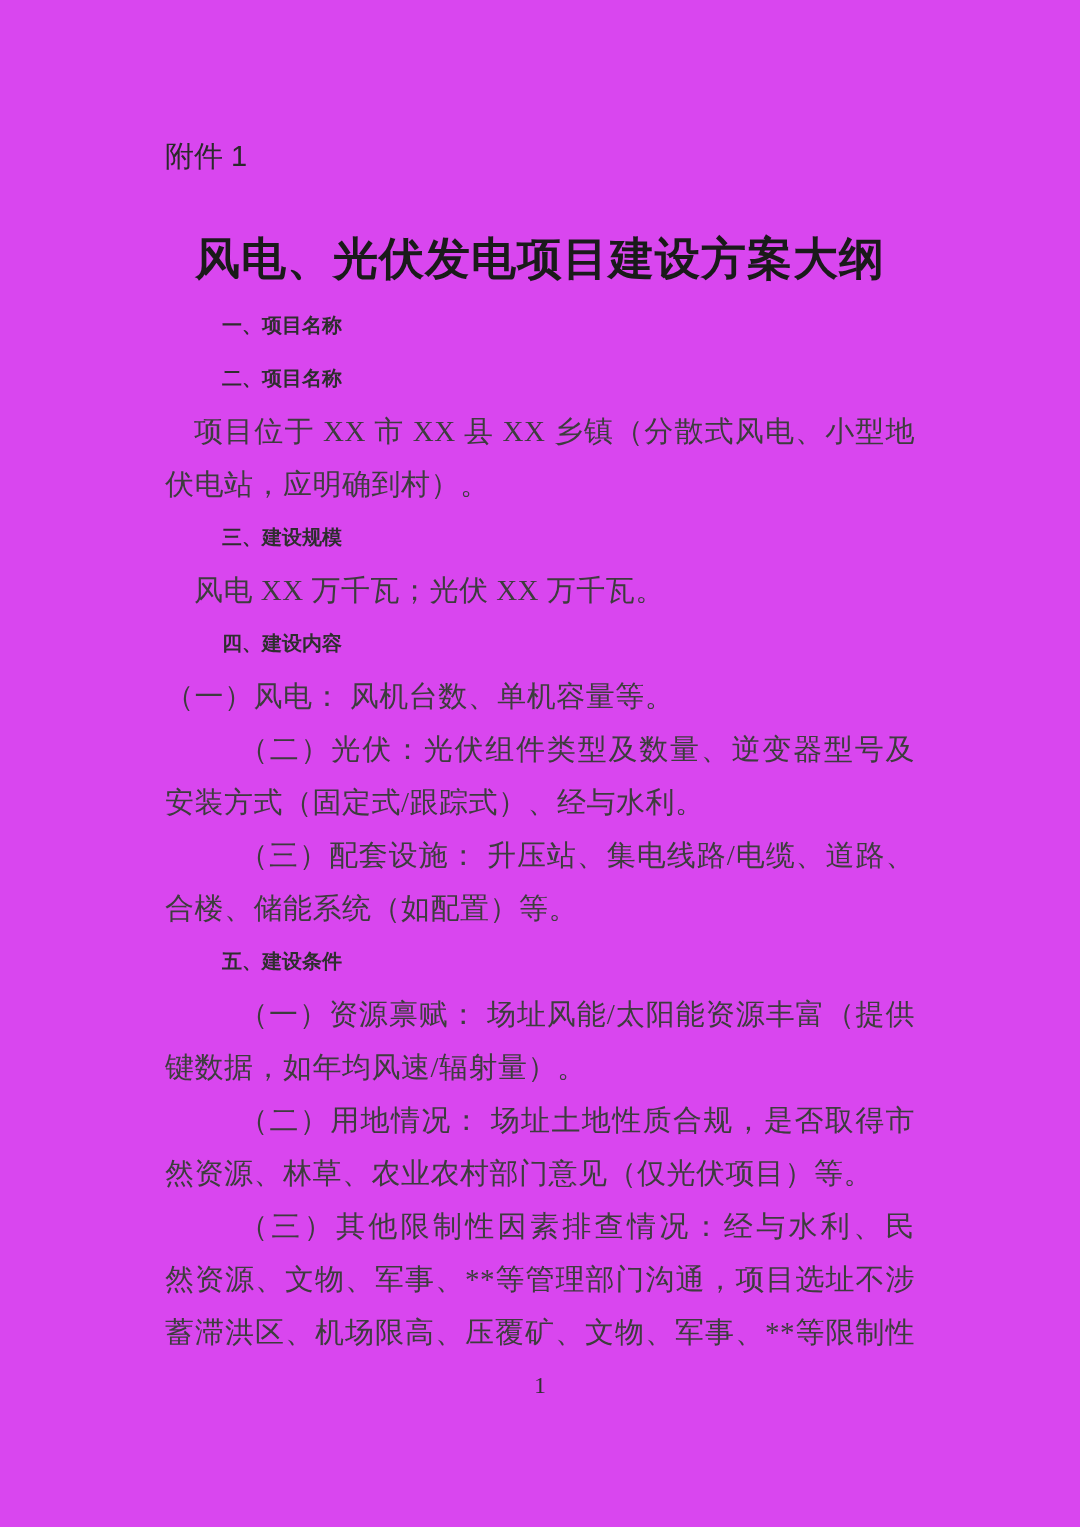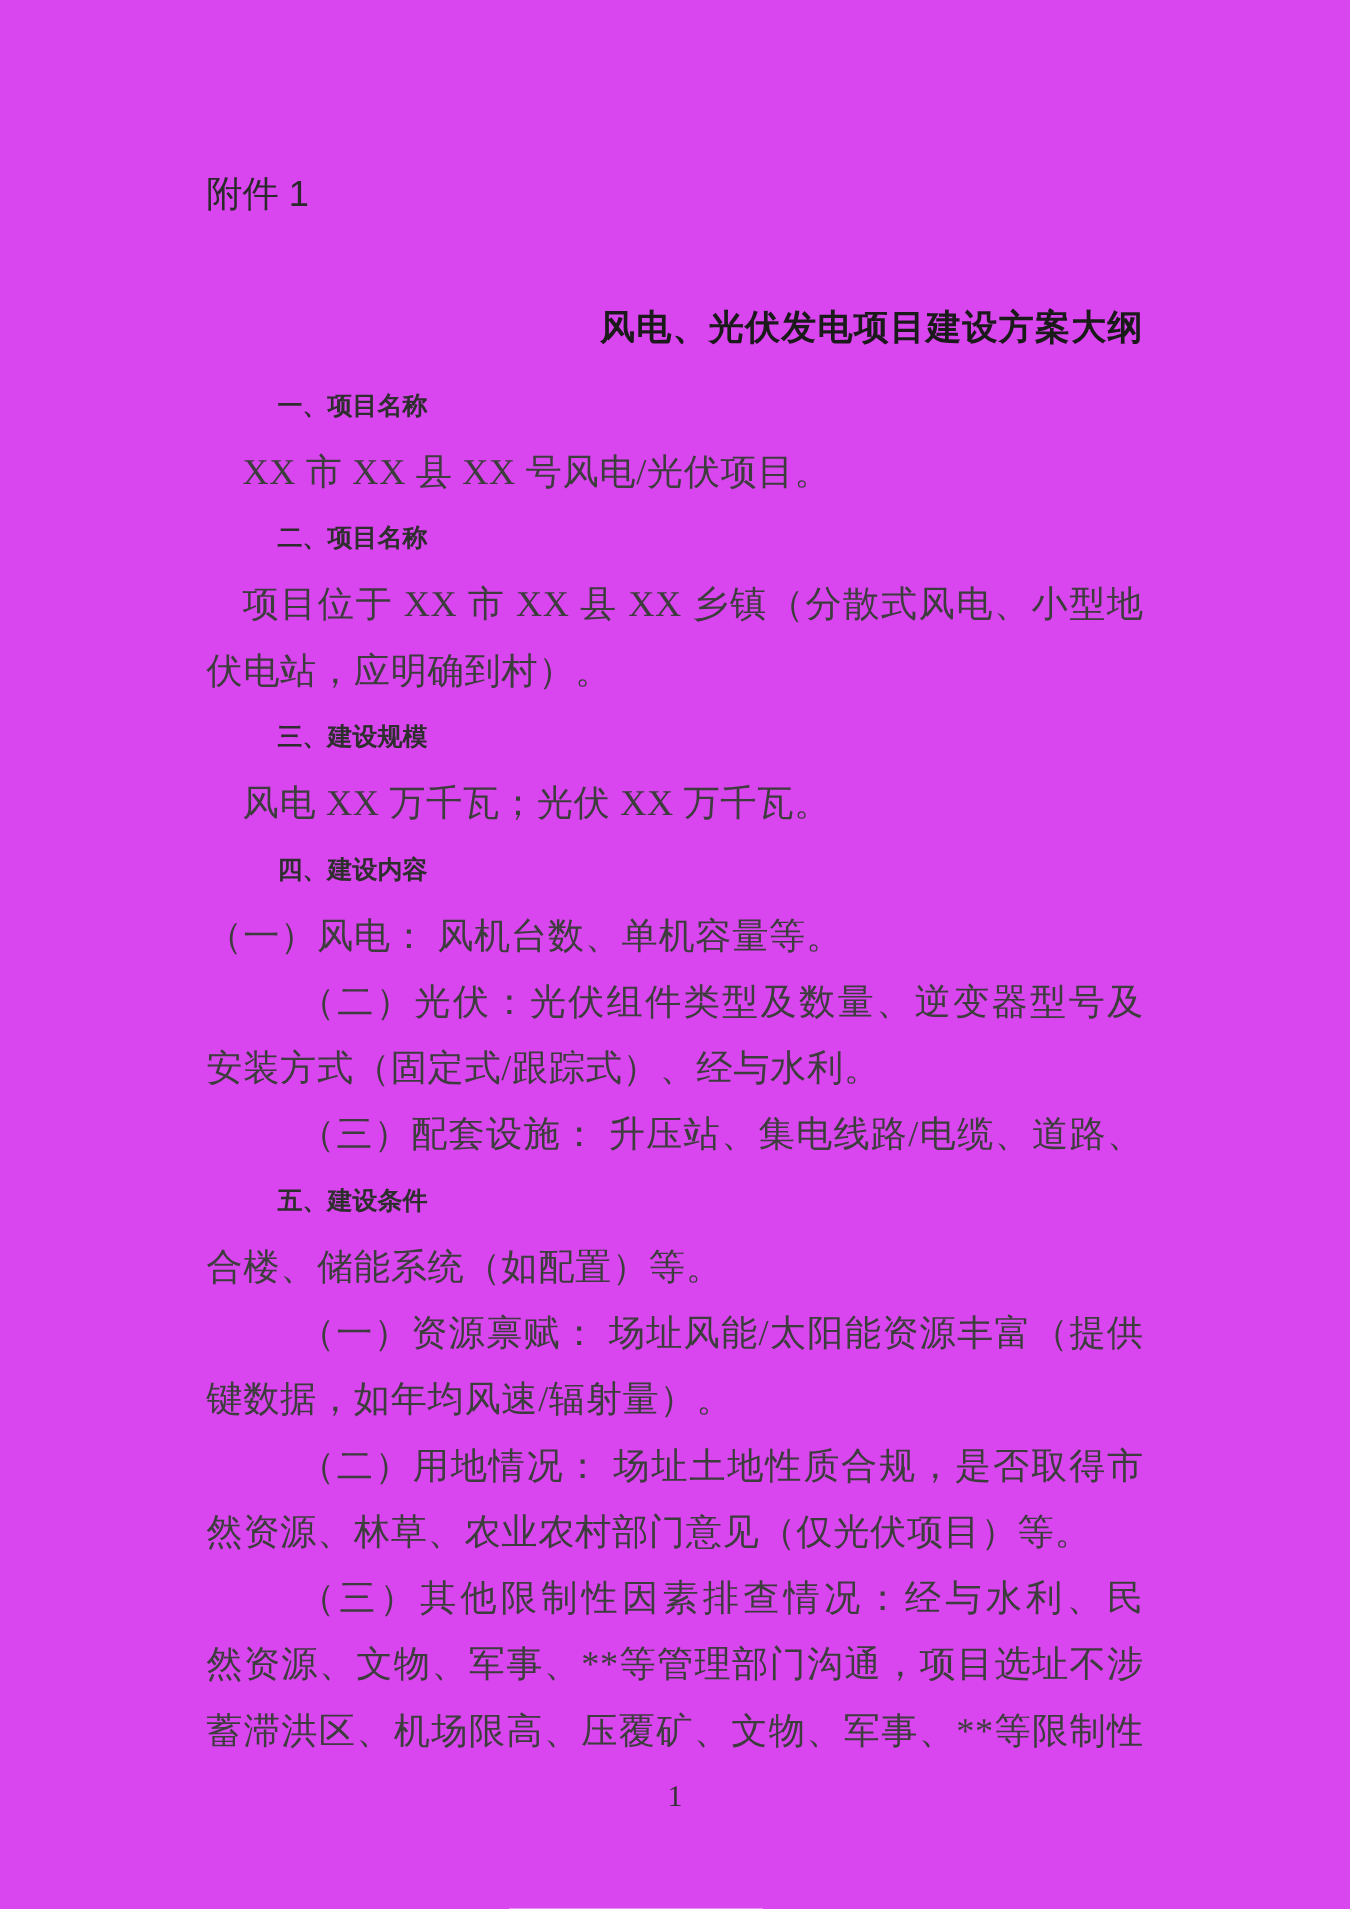--- a/index.html
+++ b/index.html
@@ -24,24 +24,24 @@
     height: 53px;
     line-height: 53px;
     font-family: "Liberation Sans", sans-serif;
     font-size: 29px;
     color: #2a2a2a;
   }
   .doc-title {
     margin: 44px 0 0 0;
     height: 72px;
     line-height: 72px;
-    text-align: right;
-    font-family: Liberation Serif, serif;
+    text-align: center;
+    font-family: Liberation Mono, monospace;
     font-weight: 700;
-    font-size: 28px;
+    font-size: 45px;
     letter-spacing: 1px;
     color: #1a1a1a;
   }
   .line {
     height: 53px;
     line-height: 53px;
     font-size: 29px;
     white-space: nowrap;
   }
   .line.heading {
@@ -76,33 +76,32 @@
 </style>
 </head>
 <body>
 
 <div class="page">
   <div class="content">
     <div class="attachment-label">附件 1</div>
     <h1 class="doc-title">风电、光伏发电项目建设方案大纲</h1>
     <div>
         <div class="line heading indent-2">一、项目名称</div>
-        <div class="line body indent-1">XX 市 XX 县 XX 号风电/光伏项目。</div>
         <div class="line heading indent-2">二、项目名称</div>
         <div class="line body indent-1 fill">项目位于 XX 市 XX 县 XX 乡镇（分散式风电、小型地面光</div>
         <div class="line body indent-0">伏电站，应明确到村）。</div>
         <div class="line heading indent-2">三、建设规模</div>
         <div class="line body indent-1">风电 XX 万千瓦；光伏 XX 万千瓦。</div>
         <div class="line heading indent-2">四、建设内容</div>
         <div class="line body indent-0">（一）风电： 风机台数、单机容量等。</div>
         <div class="line body indent-3 fill">（二）光伏：光伏组件类型及数量、逆变器型号及数量、</div>
         <div class="line body indent-0">安装方式（固定式/跟踪式）、经与水利。</div>
         <div class="line body indent-3 fill">（三）配套设施： 升压站、集电线路/电缆、道路、综</div>
+        <div class="line body indent-0">合楼、储能系统（如配置）等。</div>
         <div class="line heading indent-2">五、建设条件</div>
-        <div class="line body indent-0">合楼、储能系统（如配置）等。</div>
         <div class="line body indent-3 fill">（一）资源禀赋： 场址风能/太阳能资源丰富（提供关</div>
         <div class="line body indent-0">键数据，如年均风速/辐射量）。</div>
         <div class="line body indent-3 fill">（二）用地情况： 场址土地性质合规，是否取得市级自</div>
         <div class="line body indent-0">然资源、林草、农业农村部门意见（仅光伏项目）等。</div>
         <div class="line body indent-3 fill">（三）其他限制性因素排查情况：经与水利、民航、自</div>
         <div class="line body indent-0 fill">然资源、文物、军事、**等管理部门沟通，项目选址不涉及</div>
         <div class="line body indent-0 fill">蓄滞洪区、机场限高、压覆矿、文物、军事、**等限制性因</div>
       </div>
     <div class="page-footer">1</div>
   </div>

